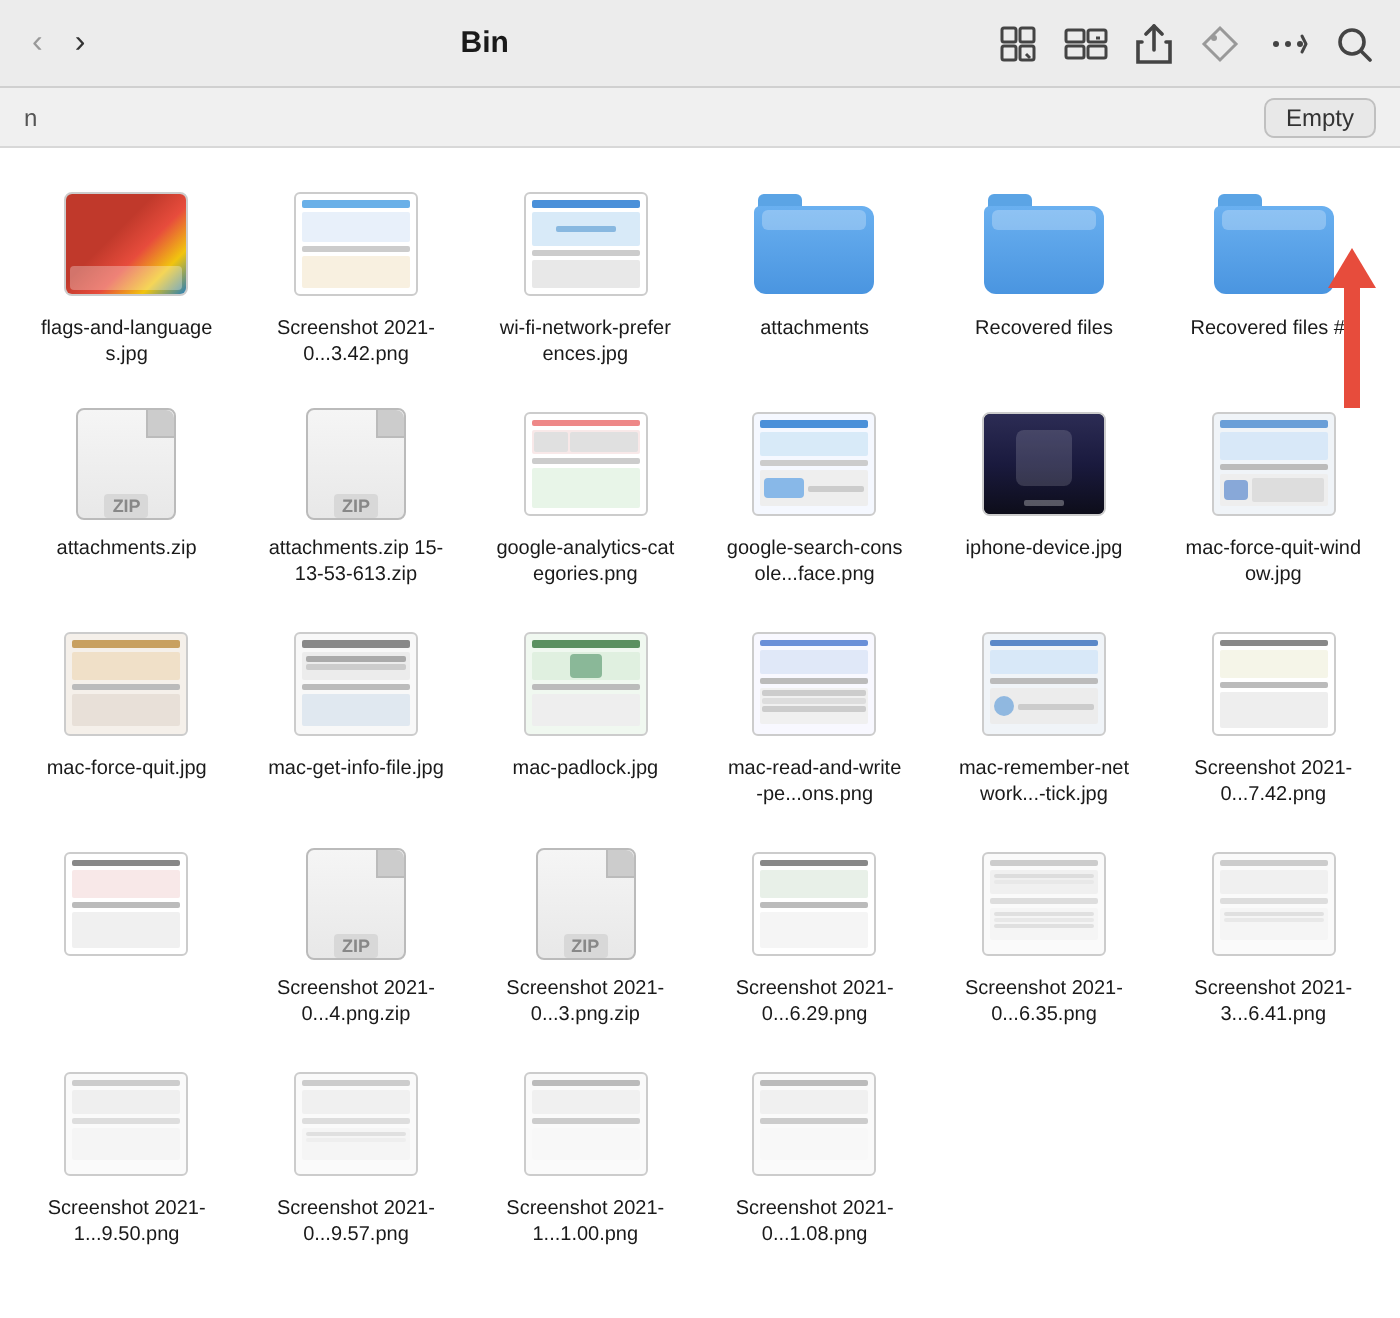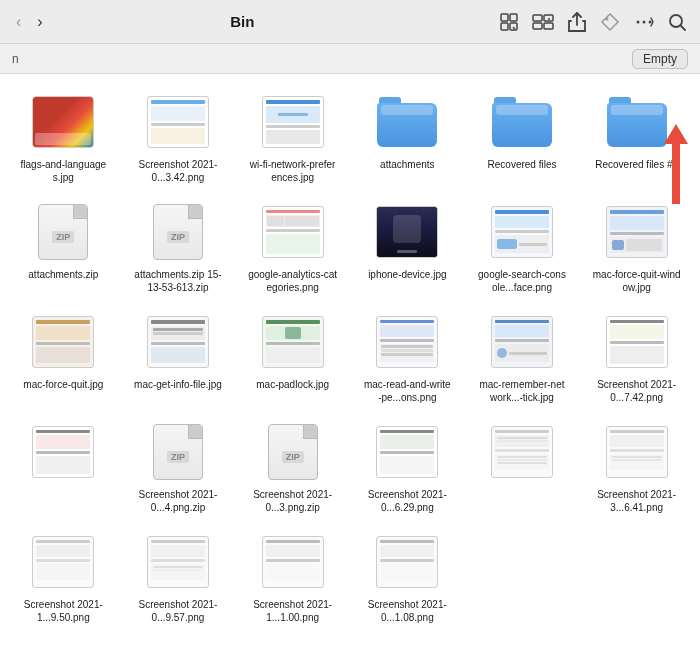--- a/index.html
+++ b/index.html
@@ -184,21 +184,21 @@
     .zip-body {
       width: 50px;
       height: 56px;
       background: linear-gradient(180deg, #f5f5f5 0%, #e8e8e8 100%);
       border: 1px solid #bbb;
       border-radius: 4px;
       display: flex;
       flex-direction: column;
       align-items: center;
       justify-content: flex-end;
-      padding-bottom: 16px;
+      padding-bottom: 0;
       position: relative;
     }
     .zip-corner {
       position: absolute;
       top: 0; right: 0;
       width: 14px; height: 14px;
       background: #ccc;
       border-left: 1px solid #bbb;
       border-bottom: 1px solid #bbb;
       border-radius: 0 4px 0 0;
@@ -450,43 +450,43 @@
           </div>
           <div style="height:3px;background:#ccc;border-radius:1px;"></div>
           <div style="height:20px;background:#e8f5e8;border-radius:1px;"></div>
         </div>
       </div>
       <span class="file-name">google-analytics-categories.png</span>
     </div>
 
     <div class="file-item">
       <div class="file-thumb">
+        <div class="doc-thumb" style="background:#f5f8ff;">
+          <div style="height:4px;background:#4a90d9;border-radius:1px;"></div>
+          <div style="height:12px;background:#d8eaf8;border-radius:1px;"></div>
+          <div style="height:3px;background:#ccc;border-radius:1px;"></div>
+          <div style="height:18px;background:#eee;border-radius:1px;display:flex;align-items:center;padding:2px;">
+            <div style="width:20px;height:10px;background:#88b8e8;border-radius:2px;margin-right:2px;"></div>
+            <div style="flex:1;height:3px;background:#ccc;border-radius:1px;"></div>
+          </div>
+        </div>
+      </div>
+      <span class="file-name">google-search-console...face.png</span>
+    </div>
+
+    <div class="file-item">
+      <div class="file-thumb">
         <div class="img-thumb" style="background:#1a1a2e;">
           <div class="img-preview" style="background:linear-gradient(180deg,#2c2c54 0%,#1a1a3e 50%,#0d0d1a 100%);">
             <div style="position:absolute;top:8px;left:50%;transform:translateX(-50%);width:28px;height:28px;background:rgba(255,255,255,0.15);border-radius:4px;"></div>
             <div style="position:absolute;bottom:4px;left:50%;transform:translateX(-50%);width:20px;height:3px;background:rgba(255,255,255,0.3);border-radius:1px;"></div>
           </div>
         </div>
       </div>
       <span class="file-name">iphone-device.jpg</span>
-    </div>
-
-    <div class="file-item">
-      <div class="file-thumb">
-        <div class="doc-thumb" style="background:#f5f8ff;">
-          <div style="height:4px;background:#4a90d9;border-radius:1px;"></div>
-          <div style="height:12px;background:#d8eaf8;border-radius:1px;"></div>
-          <div style="height:3px;background:#ccc;border-radius:1px;"></div>
-          <div style="height:18px;background:#eee;border-radius:1px;display:flex;align-items:center;padding:2px;">
-            <div style="width:20px;height:10px;background:#88b8e8;border-radius:2px;margin-right:2px;"></div>
-            <div style="flex:1;height:3px;background:#ccc;border-radius:1px;"></div>
-          </div>
-        </div>
-      </div>
-      <span class="file-name">google-search-console...face.png</span>
     </div>
 
 
     <div class="file-item">
       <div class="file-thumb">
         <div class="doc-thumb" style="background:#f0f4f8;">
           <div style="height:4px;background:#6a9fd8;border-radius:1px;"></div>
           <div style="height:14px;background:#d8e8f8;border-radius:1px;"></div>
           <div style="height:3px;background:#bbb;border-radius:1px;"></div>
           <div style="height:16px;background:#eee;border-radius:1px;display:flex;align-items:center;gap:2px;padding:2px;">
@@ -638,20 +638,21 @@
             <div style="height:2px;background:#e8e8e8;border-radius:1px;"></div>
           </div>
           <div style="height:3px;background:#ddd;border-radius:1px;"></div>
           <div style="height:16px;background:#f5f5f5;border-radius:1px;display:flex;flex-direction:column;gap:1px;padding:2px;">
             <div style="height:2px;background:#e0e0e0;border-radius:1px;"></div>
             <div style="height:2px;background:#e8e8e8;border-radius:1px;"></div>
             <div style="height:2px;background:#e0e0e0;border-radius:1px;"></div>
           </div>
         </div>
       </div>
+      <span class="file-name">Screenshot 2021-0...6.35.png</span>
     </div>
 
     <div class="file-item">
       <div class="file-thumb">
         <div class="doc-thumb" style="background:#fafafa;">
           <div style="height:3px;background:#ccc;border-radius:1px;"></div>
           <div style="height:12px;background:#f0f0f0;border-radius:1px;"></div>
           <div style="height:3px;background:#ddd;border-radius:1px;"></div>
           <div style="height:16px;background:#f5f5f5;border-radius:1px;display:flex;flex-direction:column;gap:1px;padding:2px;">
             <div style="height:2px;background:#e0e0e0;border-radius:1px;"></div>

